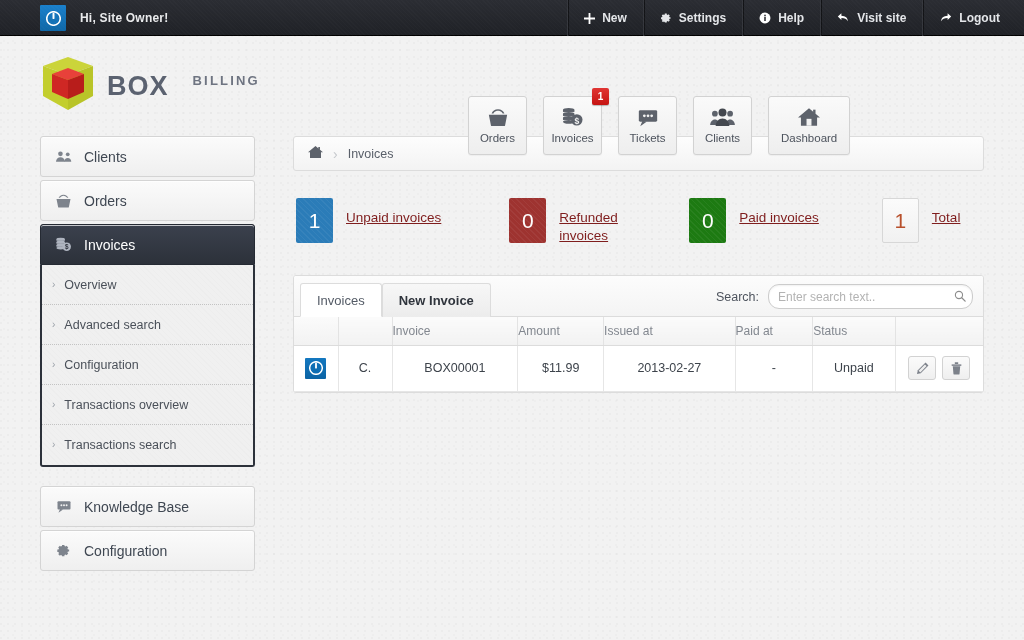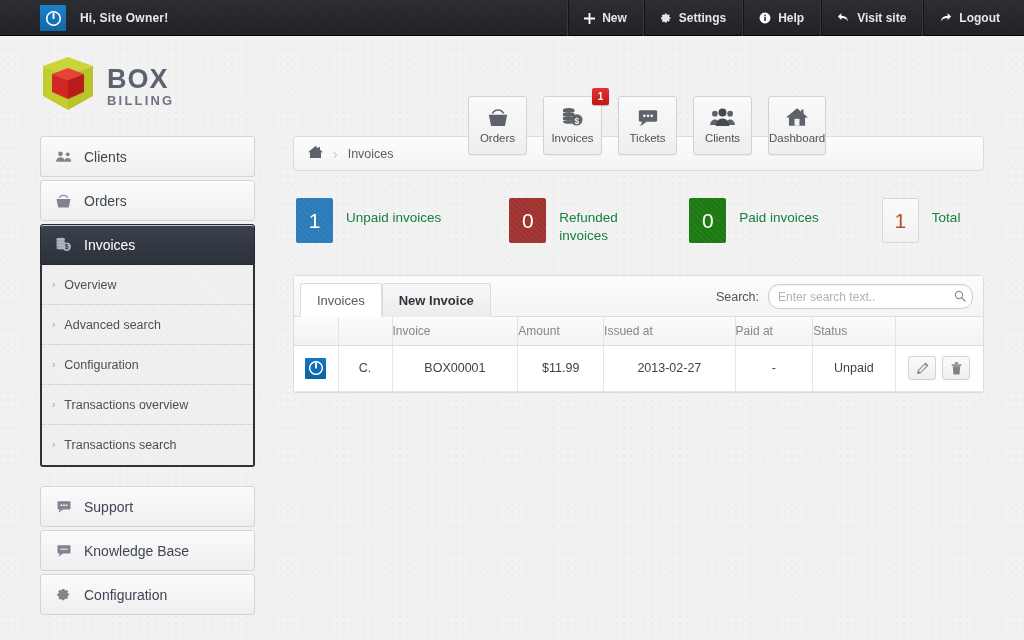--- a/index.html
+++ b/index.html
@@ -86,36 +86,36 @@
     align-items: center;
   }
   .logo-wrap {
     margin-left: 40px;
     display: flex;
     align-items: center;
     gap: 11px;
   }
   .logo-text {
     display: flex;
-    flex-direction: column;
     line-height: 1;
   }
   .logo-box {
     font-size: 27px;
     font-weight: bold;
     color: #5b6270;
     letter-spacing: 1px;
     font-family: "Liberation Sans", sans-serif;
   }
   .logo-billing {
     font-size: 13px;
     font-weight: bold;
     color: #6e7481;
     letter-spacing: 2.2px;
     margin-top: 1px;
+    margin-left: 24px;
   }
 
   .topnav {
     position: absolute;
     left: 468px;
     top: 60px;
     display: flex;
     gap: 16px;
   }
   .nav-btn {
@@ -127,21 +127,21 @@
     border: 1px solid #d2d2d2;
     border-radius: 3px;
     display: flex;
     flex-direction: column;
     align-items: center;
     justify-content: center;
     gap: 5px;
     cursor: pointer;
     box-shadow: 0 1px 1px rgba(0,0,0,0.04);
   }
-  .nav-btn.wide { width: auto; padding: 0 0; }
+  .nav-btn.wide { width: auto; padding: 0 12px; }
   .nav-btn .nb-label {
     font-size: 11.5px;
     color: #4d535d;
   }
   .nav-btn .nb-icon { height: 20px; display: flex; align-items: center; }
   .nav-badge {
     position: absolute;
     top: -9px;
     right: -8px;
     min-width: 17px;
@@ -245,24 +245,25 @@
     width: 37px; height: 45px;
     display: flex; align-items: center; justify-content: center;
     color: #fff;
     font-size: 21px;
     border-radius: 2px;
     flex: 0 0 37px;
     background-image: repeating-linear-gradient(45deg, rgba(255,255,255,0.05) 0 1px, transparent 1px 4px);
   }
   .stat-label {
     font-size: 13.5px;
-    color: #15803d;
+    color: #7f1d1d;
     line-height: 1.35;
     padding-top: 11px;
     max-width: 112px;
+    text-decoration: underline;
   }
   .stat.s1 { margin-right: 68px; }
   .stat.s2 { margin-right: 55px; }
   .stat.s3 { margin-right: 63px; }
   .stat-box.outline {
     background: #f6f6f6;
     background-image: linear-gradient(180deg,#fbfbfb 0%, #f1f1f1 100%);
     border: 1px solid #d7d7d7;
     color: #b8502c;
   }
@@ -596,32 +597,20 @@
         <span class="sub-caret">›</span>
         <span>Transactions overview</span>
       </div>
       <div class="sub-item">
         <span class="sub-caret">›</span>
         <span>Transactions search</span>
       </div>
     </div>
 
 
-    <div class="side-item">
-      <span class="si-icon">
-        <svg width="16" height="13" viewBox="0 0 24 20">
-            <rect x="2" y="2" width="20" height="12.5" rx="1.5" fill="currentColor"></rect>
-            <path fill="currentColor" d="M6 13.5l-2.5 6 7-5z"></path>
-            <circle cx="8" cy="8.2" r="1.5" fill="#f0f0f0"></circle>
-            <circle cx="12" cy="8.2" r="1.5" fill="#f0f0f0"></circle>
-            <circle cx="16" cy="8.2" r="1.5" fill="#f0f0f0"></circle>
-          </svg>
-      </span>
-      <span>Support</span>
-    </div>
 
     <div class="side-item">
       <span class="si-icon">
         <svg width="16" height="13" viewBox="0 0 24 20">
             <rect x="2" y="2" width="20" height="12.5" rx="1.5" fill="currentColor"></rect>
             <path fill="currentColor" d="M6 13.5l-2.5 6 7-5z"></path>
             <circle cx="8" cy="8.2" r="1.5" fill="#f0f0f0"></circle>
             <circle cx="12" cy="8.2" r="1.5" fill="#f0f0f0"></circle>
             <circle cx="16" cy="8.2" r="1.5" fill="#f0f0f0"></circle>
           </svg>

